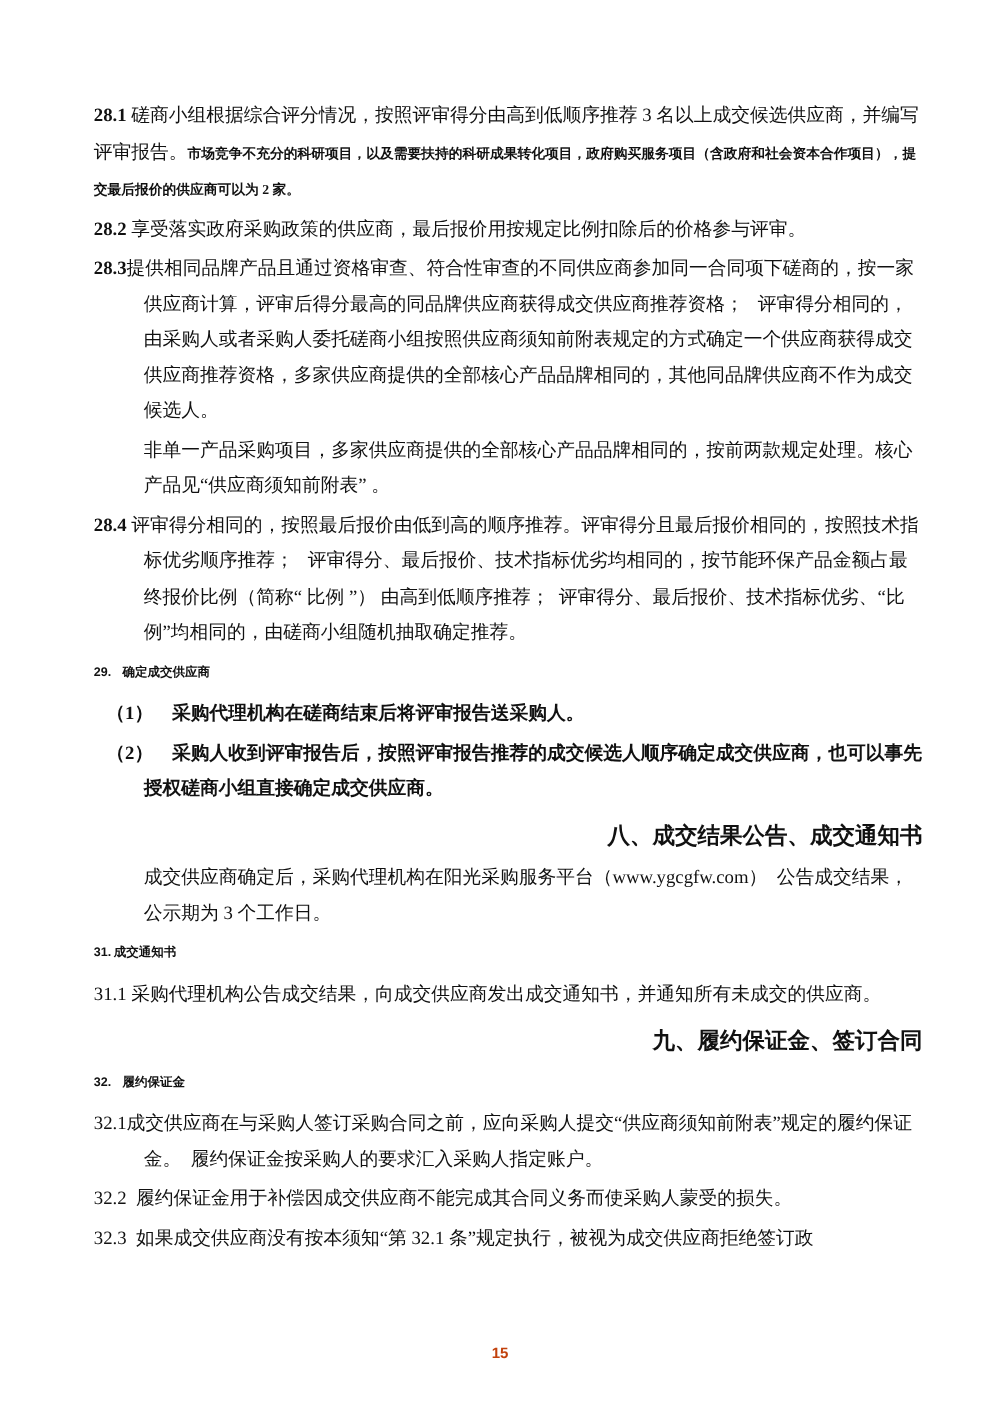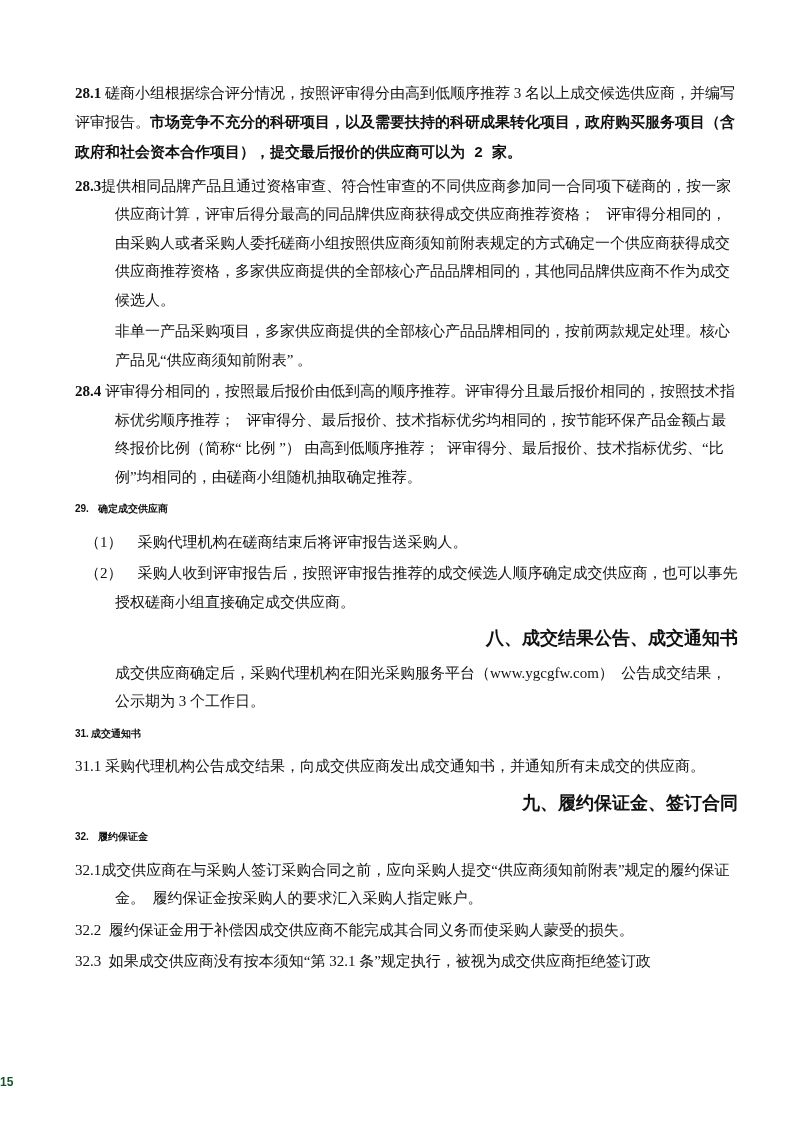--- a/index.html
+++ b/index.html
@@ -22,30 +22,30 @@
   }
   .para {
     margin: 3px 0;
   }
   .txt, .num, .label { white-space: pre-wrap; }
   
   .p-flush { text-indent: 0; }
   
   .p-hang { padding-left: 40px; text-indent: -40px; }
   
-  .p-item { padding-left: 40px; text-indent: -30px; }
+  .p-item { padding-left: 40px; text-indent: -30px; font-weight: bold; }
   
   .p-indent { margin-left: 40px; }
   .num-bold {
     font-weight: bold;
   }
   .run-bold {
     font-weight: bold;
-    font-family: Liberation Mono, monospace;
-    font-size: 15px;
+    font-family: Liberation Serif, serif;
+    font-size: 11px;
   }
   .clause-heading {
     font-weight: bold;
     font-family: "Liberation Sans", "DejaVu Sans", sans-serif;
     font-size: 10px;
     margin: 4px 0;
   }
   .clause-heading .label { margin-left: 9px; }
   .clause-heading.tight .label { margin-left: 2px; }
   .section-heading {
@@ -53,36 +53,39 @@
     font-weight: bold;
     font-family: "Liberation Sans", "DejaVu Sans", sans-serif;
     font-size: 18px;
     margin: 8px 0 6px 0;
   }
   .page-footer {
     position: absolute;
     left: 0;
     right: 0;
     bottom: 42px;
-    text-align: left;
+    text-align: center;
     font-family: "Liberation Sans", "DejaVu Sans", sans-serif;
     font-weight: bold;
     font-size: 12px;
-    color: #14532d;
+    color: #c2410c;
   }
 </style>
 </head>
 <body>
 
 <div class="page-content">
 
   <div class="para p-flush">
     <span class="num num-bold">28.1 </span><span class="txt">磋商小组根据综合评分情况，按照评审得分由高到低顺序推荐 3 名以上成交候选供应商，并编写评审报告。</span><span class="txt run-bold">市场竞争不充分的科研项目，以及需要扶持的科研成果转化项目，政府购买服务项目（含政府和社会资本合作项目），提交最后报价的供应商可以为 2 家。</span>
   </div>
 
+  <div class="para p-flush">
+    <span class="num num-bold">28.2 </span><span class="txt">享受落实政府采购政策的供应商，最后报价用按规定比例扣除后的价格参与评审。</span>
+  </div>
 
   <div class="para p-hang">
     <span class="num num-bold">28.3</span><span class="txt">提供相同品牌产品且通过资格审查、符合性审查的不同供应商参加同一合同项下磋商的，按一家供应商计算，评审后得分最高的同品牌供应商获得成交供应商推荐资格；   评审得分相同的，由采购人或者采购人委托磋商小组按照供应商须知前附表规定的方式确定一个供应商获得成交供应商推荐资格，多家供应商提供的全部核心产品品牌相同的，其他同品牌供应商不作为成交候选人。</span>
   </div>
 
   <div class="para p-indent">
     <span class="txt">非单一产品采购项目，多家供应商提供的全部核心产品品牌相同的，按前两款规定处理。核心产品见“供应商须知前附表” 。</span>
   </div>
 
   <div class="para p-hang">

